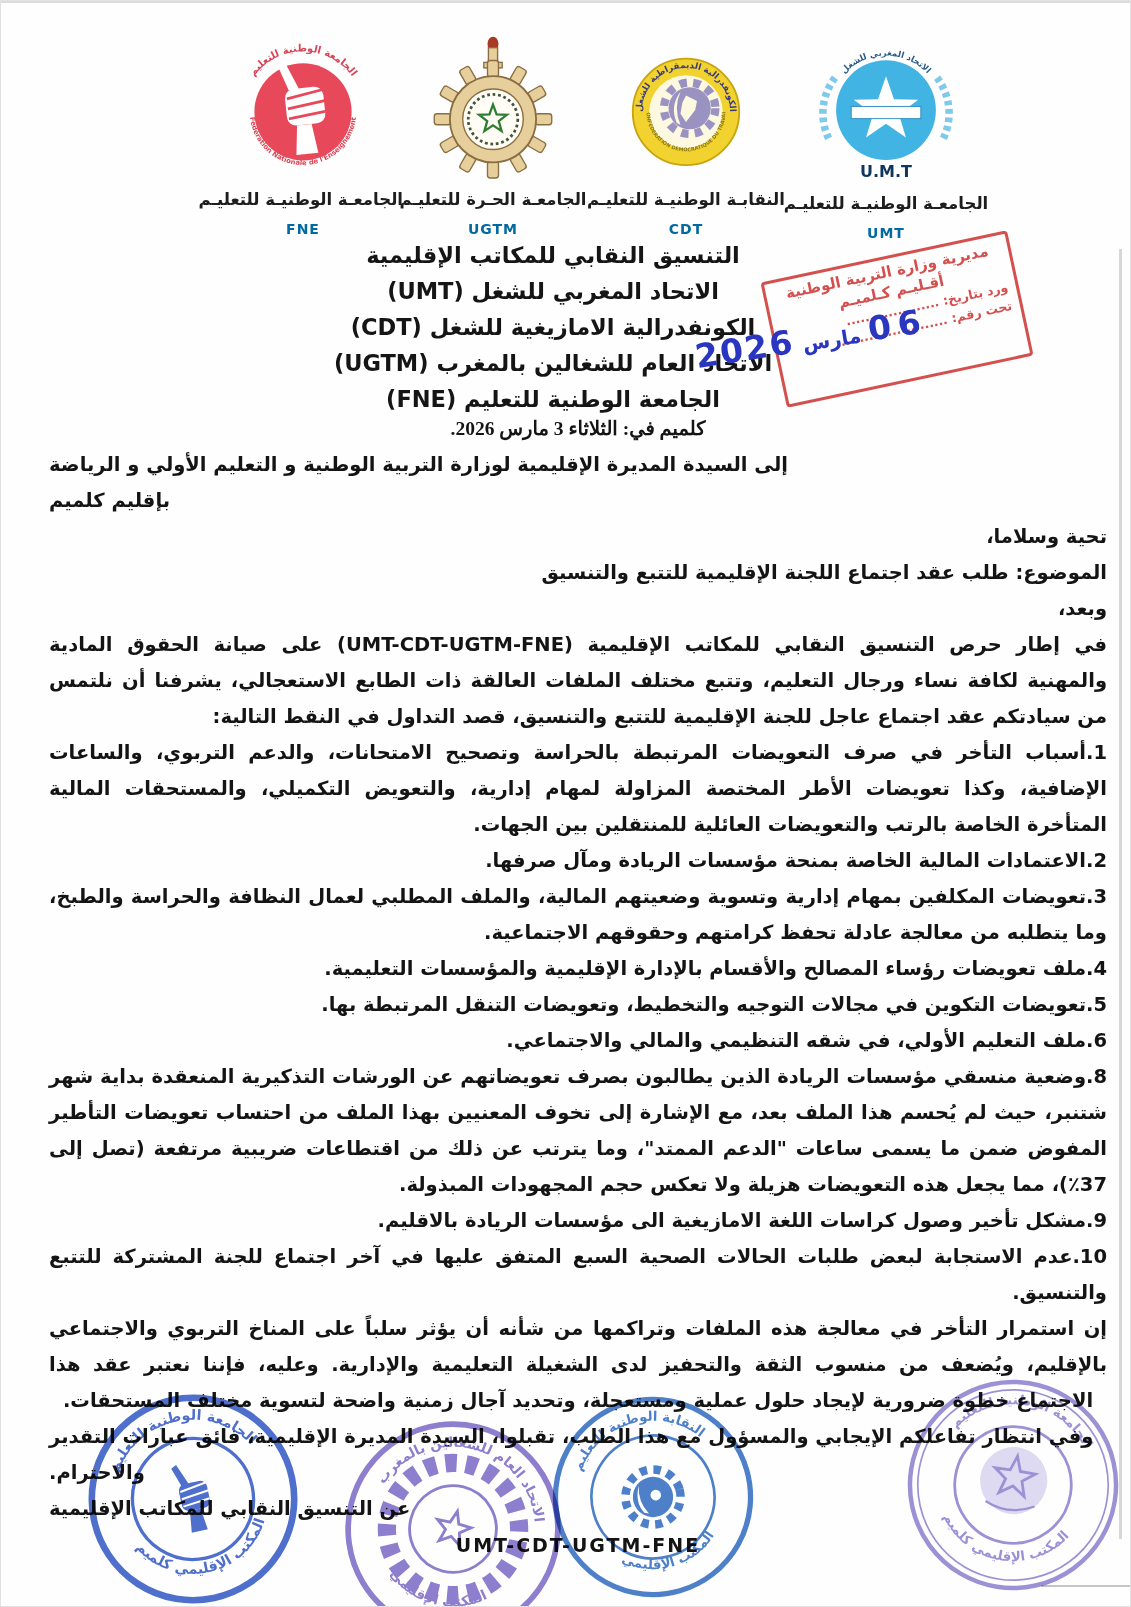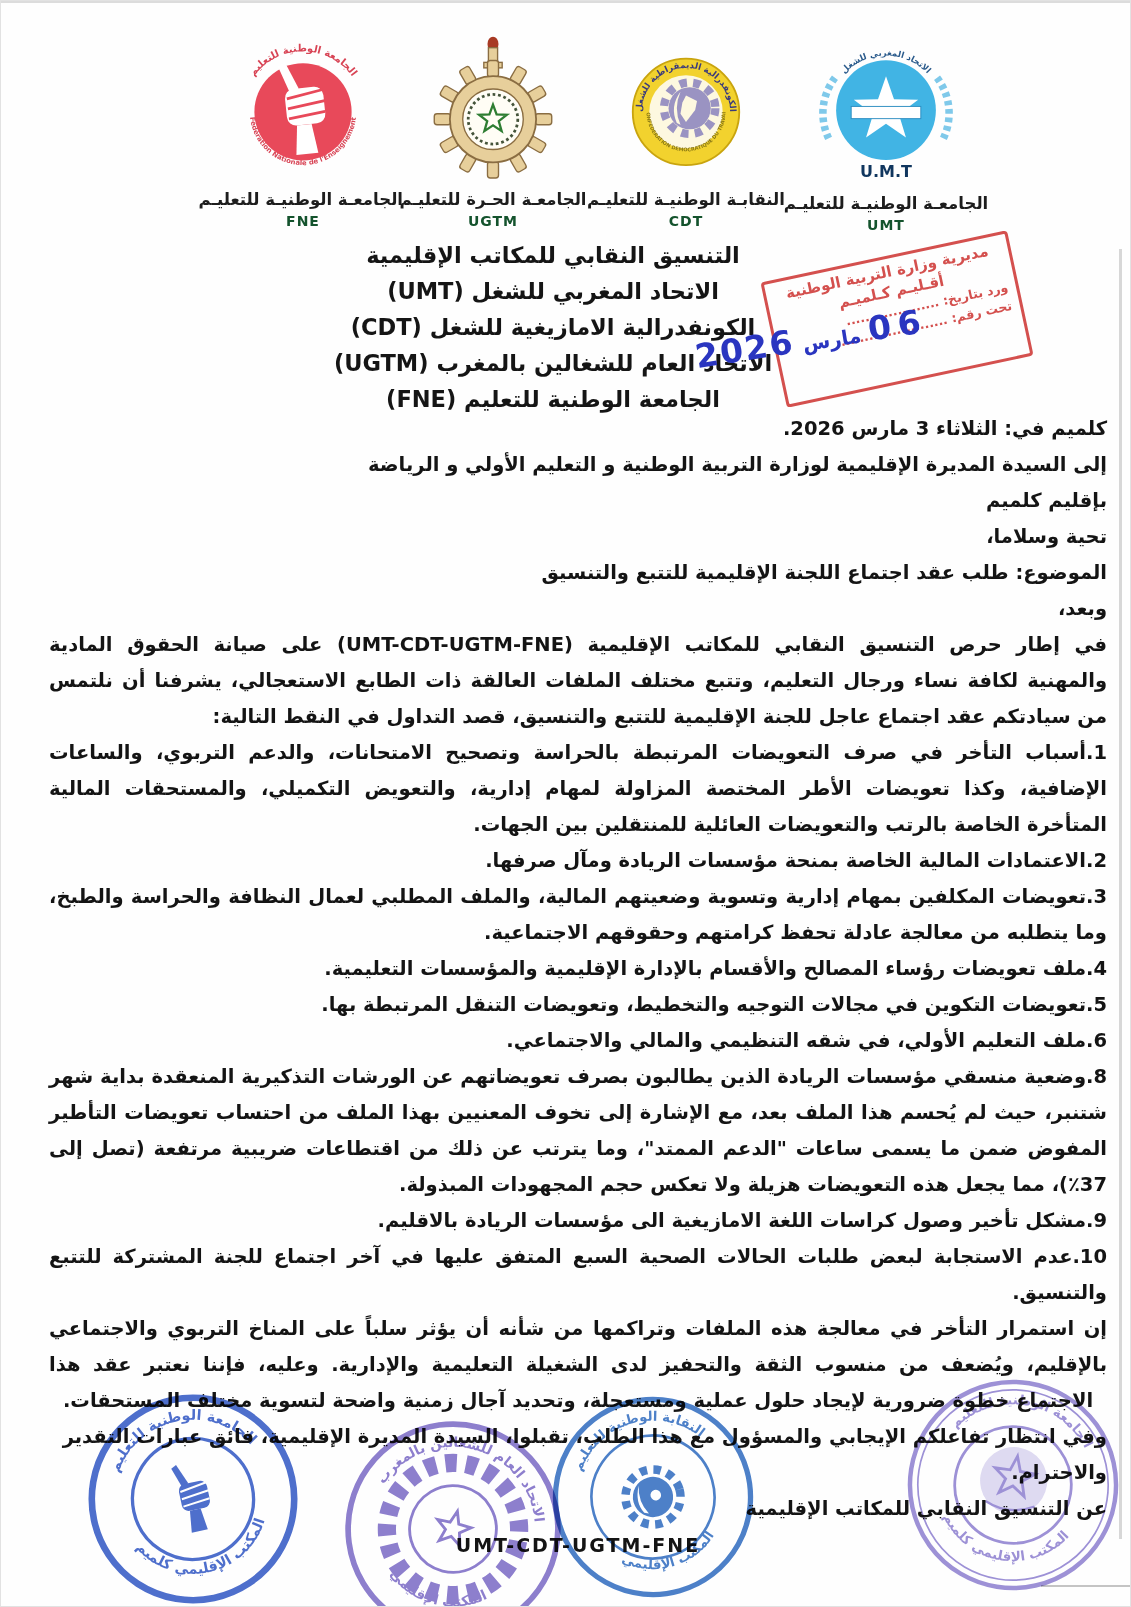--- a/index.html
+++ b/index.html
@@ -12,21 +12,21 @@
   .scan-top-line{position:absolute;left:0;top:0;width:100%;height:2px;background:#dcdcdc;}
   .scan-edge-right{position:absolute;left:1118px;top:248px;width:3px;height:1290px;background:#c9c9c9;opacity:.75;}
   .scan-edge-bottom{position:absolute;left:1040px;top:1584px;width:90px;height:2px;background:#c4c4c4;}
 
   
   .logo{position:absolute;top:16px;width:200px;text-align:center;}
   .logo-fne{left:162px;} .logo-ugtm{left:352px;} .logo-cdt{left:545px;} .logo-umt{left:740px;width:210px;}
   .logo svg{display:block;margin:0 auto;width:152px;height:156px;}
   .logo-umt svg{width:164px;height:160px;}
   .logo-label{font-size:16.5px;font-weight:bold;color:#1d1d1d;margin-top:1px;white-space:nowrap;}
-  .logo-acronym{font-size:14px;font-weight:bold;color:#14532d;letter-spacing:1px;margin-top:4px;font-family:"DejaVu Sans",sans-serif;direction:ltr;}
+  .logo-acronym{font-size:14px;font-weight:bold;color:#0369a1;letter-spacing:1px;margin-top:12px;font-family:"DejaVu Sans",sans-serif;direction:ltr;}
   .ring-text{font-weight:bold;}
 
   
   .header-lines{
     position:absolute;top:236px;left:292px;width:520px;text-align:center;direction:rtl;
     font-size:22.5px;font-weight:bold;line-height:36px;color:#151515;
   }
 
   
   .received-stamp{
@@ -45,22 +45,22 @@
   .date-stamp .ds-day{font-size:33px;letter-spacing:7px;}
   .date-stamp .ds-month{font-size:20px;}
   .date-stamp .ds-year{font-size:33px;letter-spacing:2px;}
 
   
   .letter{
     position:absolute;top:410px;right:23px;left:48px;direction:rtl;z-index:1;
     font-weight:bold;color:#141414;font-size:19.5px;line-height:36px;
   }
   .letter p{margin:0;}
-  .l-date{text-align:right;}
-  .l-center{text-align:right;}
+  .l-date{text-align:center;font-family:Liberation Serif, serif;}
+  .l-center{text-align:left;}
   .l-right{text-align:right;}
   .l-just{text-align:justify;text-align-last:right;}
   .l-just-center{text-align:justify;text-align-last:center;}
   .l-sign2{text-align:center;direction:ltr;font-size:19px;letter-spacing:2px;margin-top:2px;}
   .mt6{margin-top:6px;} .mt4{margin-top:4px;}
 
   
   .stamp{position:absolute;z-index:3;mix-blend-mode:multiply;opacity:.85;}
   .stamp svg{display:block;width:100%;height:auto;}
   .stamp-fne{left:82px;top:1388px;width:220px;transform:rotate(-12deg);}

